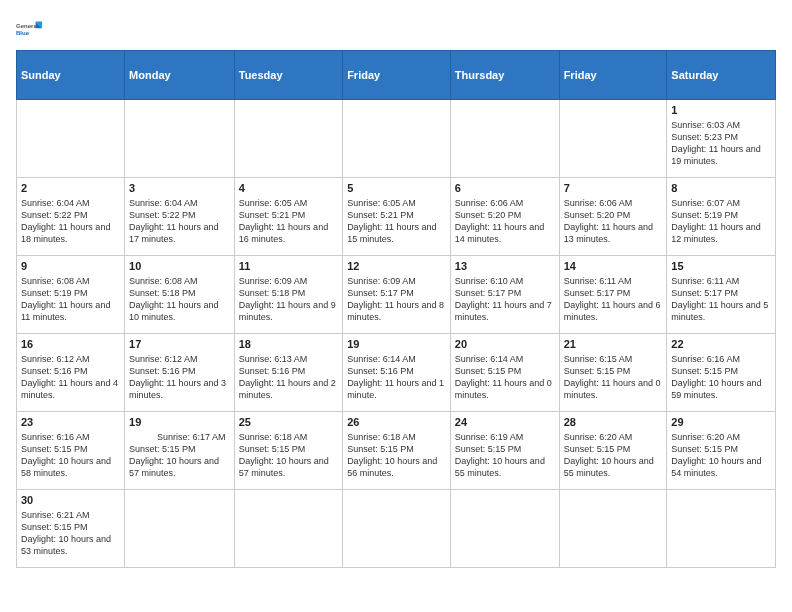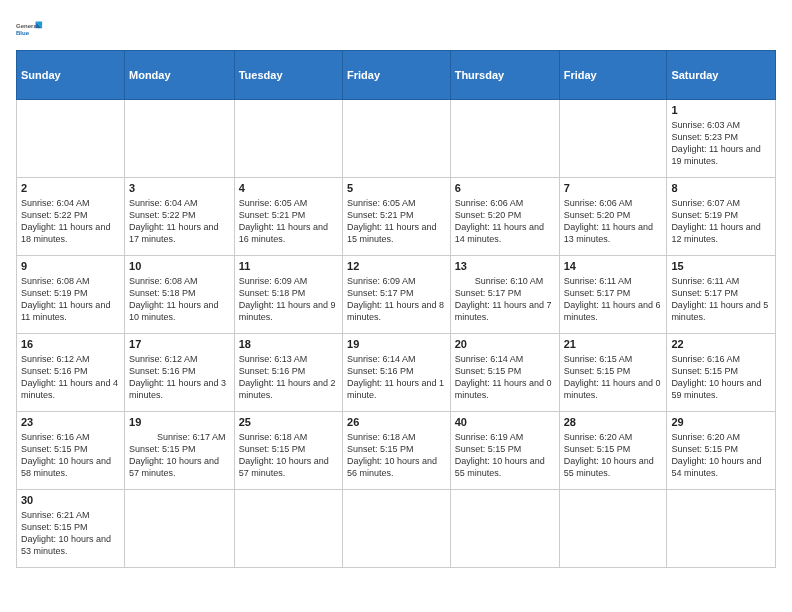--- a/index.html
+++ b/index.html
@@ -155,21 +155,21 @@
 Daylight: 11 hours and 11 minutes.</span></td>
           <td><span class="day-num">10</span><span style="white-space: pre-line;">Sunrise: 6:08 AM
 Sunset: 5:18 PM
 Daylight: 11 hours and 10 minutes.</span></td>
           <td><span class="day-num">11</span><span style="white-space: pre-line;">Sunrise: 6:09 AM
 Sunset: 5:18 PM
 Daylight: 11 hours and 9 minutes.</span></td>
           <td><span class="day-num">12</span><span style="white-space: pre-line;">Sunrise: 6:09 AM
 Sunset: 5:17 PM
 Daylight: 11 hours and 8 minutes.</span></td>
-          <td><span class="day-num">13</span><span style="white-space: pre-line; margin-left: 20px;">Sunrise: 6:10 AM
+          <td><span class="day-num">13</span><span style="white-space: pre-line;">Sunrise: 6:10 AM
 Sunset: 5:17 PM
 Daylight: 11 hours and 7 minutes.</span></td>
           <td><span class="day-num">14</span><span style="white-space: pre-line;">Sunrise: 6:11 AM
 Sunset: 5:17 PM
 Daylight: 11 hours and 6 minutes.</span></td>
           <td><span class="day-num">15</span><span style="white-space: pre-line;">Sunrise: 6:11 AM
 Sunset: 5:17 PM
 Daylight: 11 hours and 5 minutes.</span></td>
         </tr>
         <tr>
@@ -201,21 +201,21 @@
 Daylight: 10 hours and 58 minutes.</span></td>
           <td><span class="day-num">19</span><span style="white-space: pre-line; margin-left: 28px;">Sunrise: 6:17 AM
 Sunset: 5:15 PM
 Daylight: 10 hours and 57 minutes.</span></td>
           <td><span class="day-num">25</span><span style="white-space: pre-line;">Sunrise: 6:18 AM
 Sunset: 5:15 PM
 Daylight: 10 hours and 57 minutes.</span></td>
           <td><span class="day-num">26</span><span style="white-space: pre-line;">Sunrise: 6:18 AM
 Sunset: 5:15 PM
 Daylight: 10 hours and 56 minutes.</span></td>
-          <td><span class="day-num">40</span><span style="white-space: pre-line;">Sunrise: 6:19 AM
+          <td><span class="day-num">24</span><span style="white-space: pre-line;">Sunrise: 6:19 AM
 Sunset: 5:15 PM
 Daylight: 10 hours and 55 minutes.</span></td>
           <td><span class="day-num">28</span><span style="white-space: pre-line;">Sunrise: 6:20 AM
 Sunset: 5:15 PM
 Daylight: 10 hours and 55 minutes.</span></td>
           <td><span class="day-num">29</span><span style="white-space: pre-line;">Sunrise: 6:20 AM
 Sunset: 5:15 PM
 Daylight: 10 hours and 54 minutes.</span></td>
         </tr>
         <tr class="last-row">

